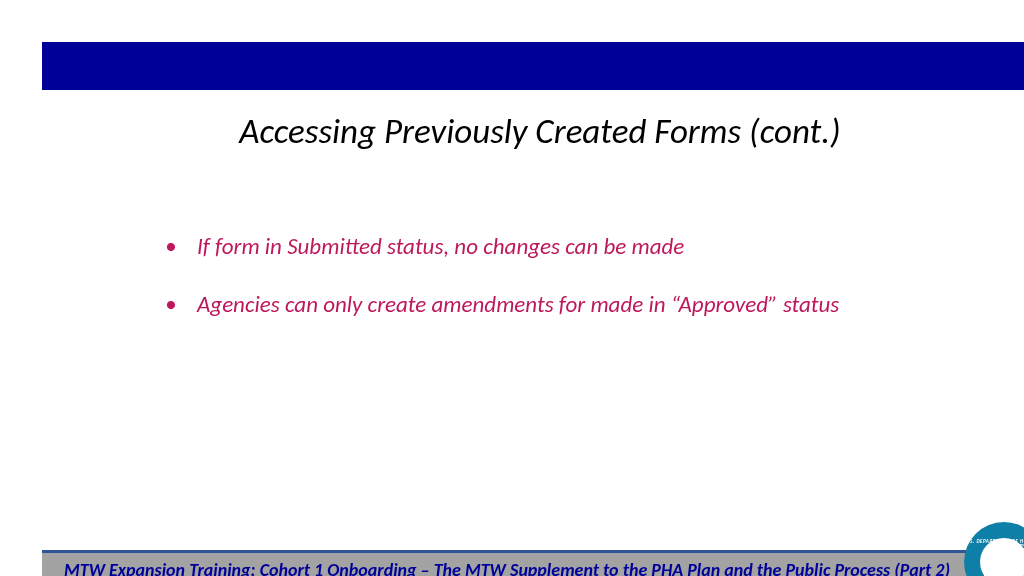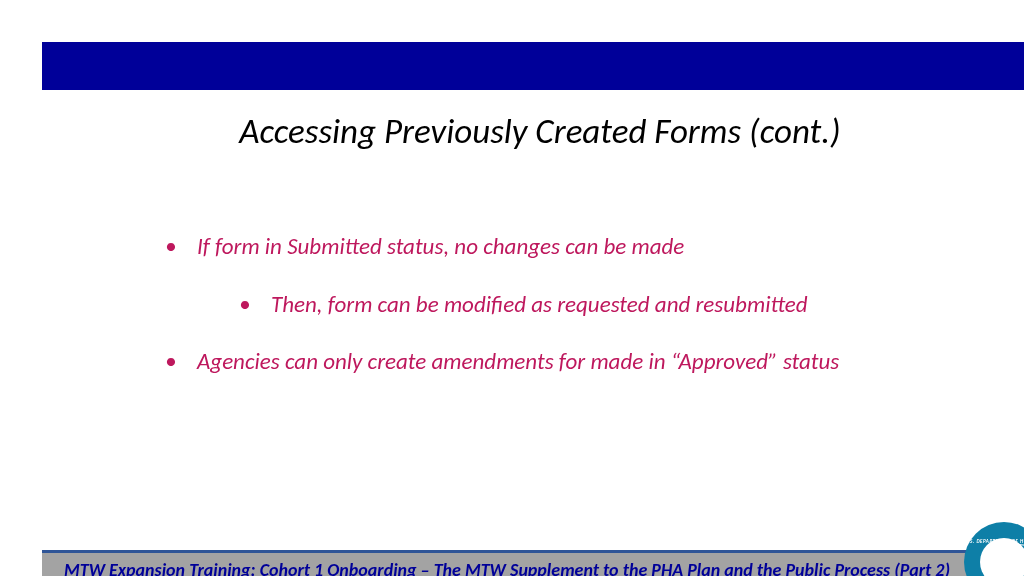--- a/index.html
+++ b/index.html
@@ -149,23 +149,20 @@
 
 <div class="top-bar"></div>
 
 <h1 class="title">Accessing Previously Created Forms (cont.)</h1>
 
 <div class="content">
   <ul>
     <li>
       <span>If form in Submitted status, no changes can be made</span>
       <ul>
-        <li>
-          <span>Then, form can be modified as requested and resubmitted</span>
-        </li>
       </ul>
     </li>
     <li>
       <span>Agencies can only create amendments for made in “Approved” status</span>
     </li>
   </ul>
 </div>
 
 <div class="footer-bar">
   <span class="footer-text">MTW Expansion Training: Cohort 1 Onboarding – The MTW Supplement to the PHA Plan and the Public Process (Part 2)</span>

